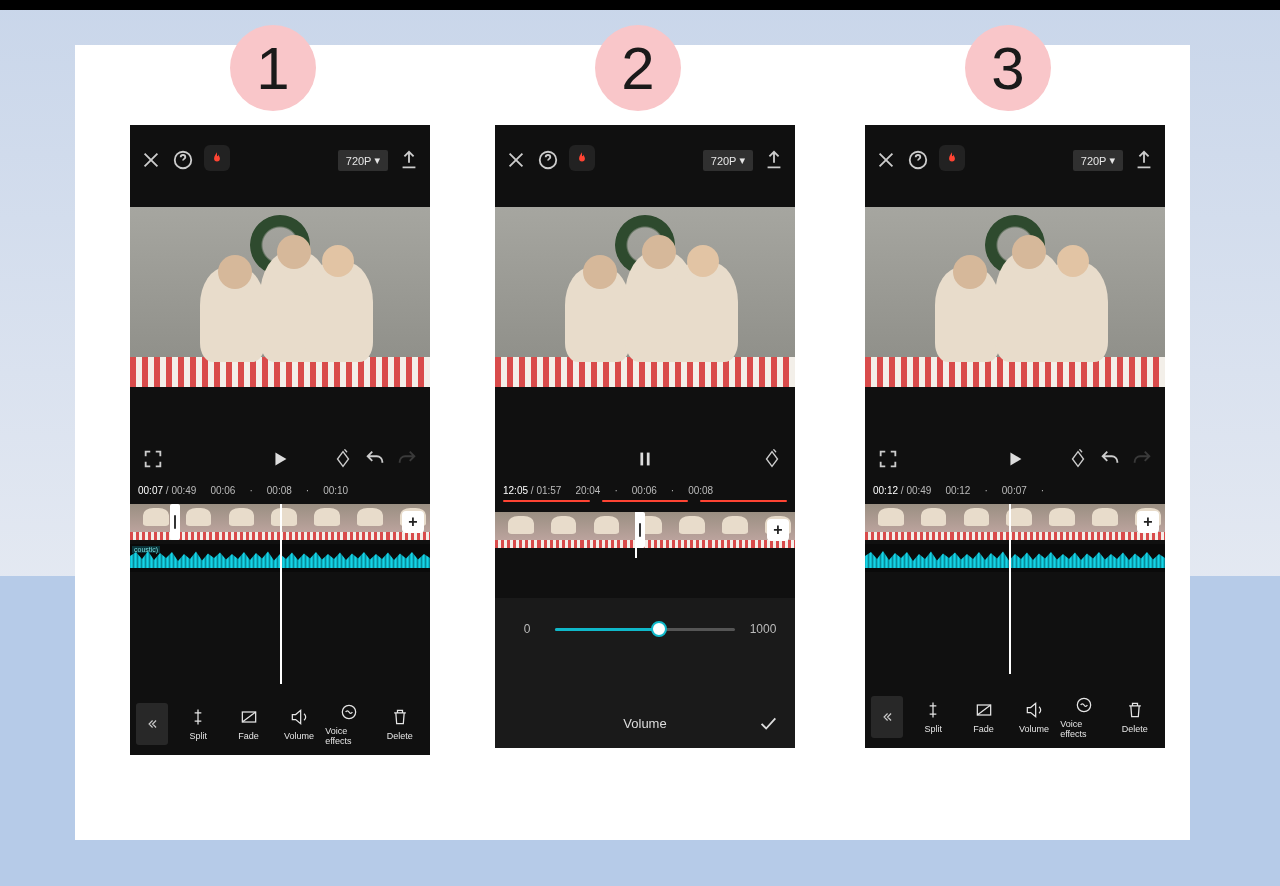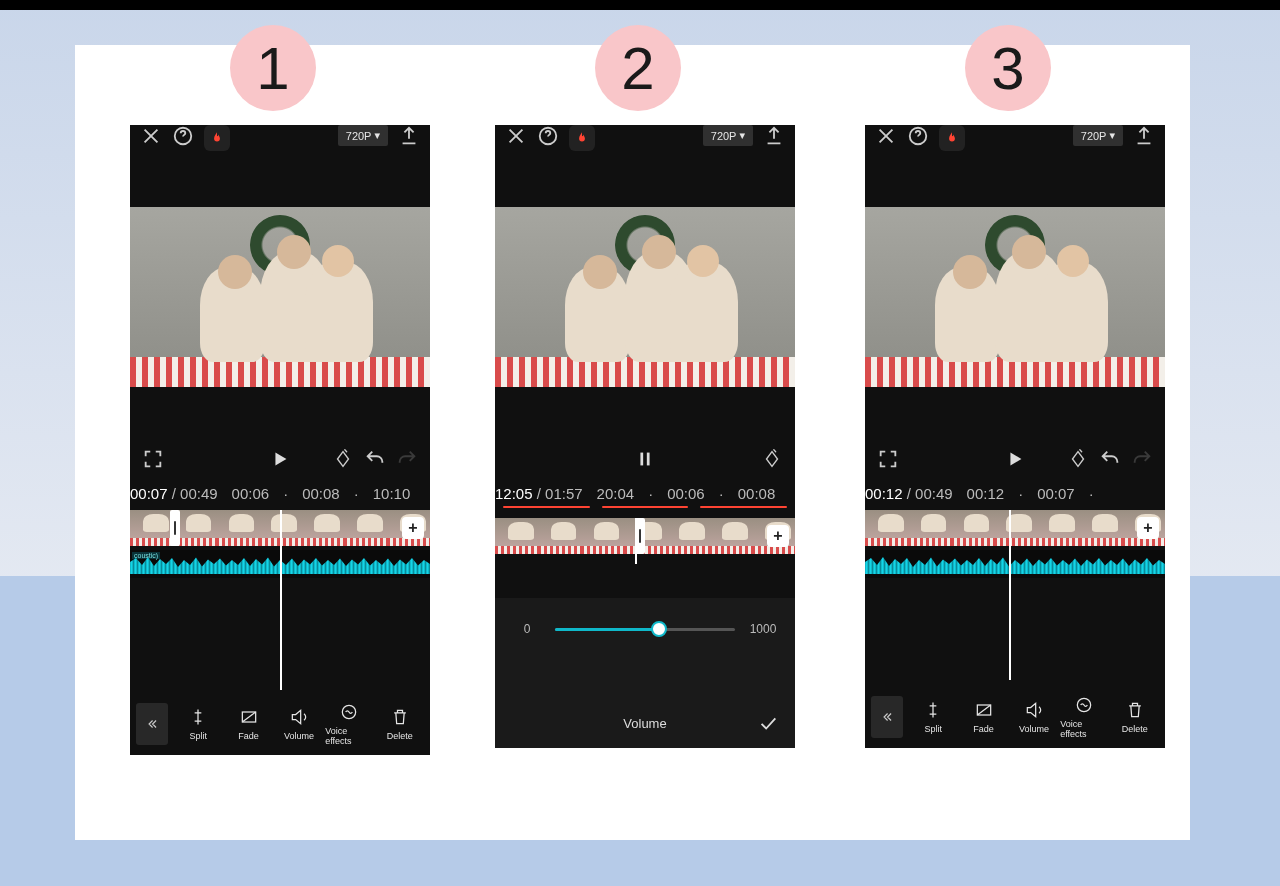--- a/index.html
+++ b/index.html
@@ -8,35 +8,35 @@
   .bg-bot { position: absolute; bottom: 0; left: 0; width: 100%; height: 310px; background: #b6cbe8; }
   .bg-black { position: absolute; top: 0; left: 0; width: 100%; height: 10px; background: #000; }
   .card { position: absolute; top: 45px; left: 75px; width: 1115px; height: 795px; background: #fff; }
   .step-badge {
     position: absolute; top: -20px; width: 86px; height: 86px; background: #f9c6c9; border-radius: 50%;
     display: flex; align-items: center; justify-content: center; font-size: 60px; font-weight: 300; color: #1a1a1a;
   }
   .phone {
     position: absolute; top: 80px; width: 300px; height: 630px; background: #101010; color: #e5e5e5; overflow: hidden;
   }
-  .topbar { display: flex; align-items: flex-start; height: 46px; padding: 0 10px; gap: 10px; }
+  .topbar { display: flex; align-items: flex-end; height: 46px; padding: 0 10px; gap: 10px; }
   .ico { width: 22px; height: 22px; display:flex; align-items:center; justify-content:center; color:#ccc; }
   .flame { width: 26px; height: 26px; background: #222; border-radius: 6px; display:flex; align-items:center; justify-content:center; }
   .flame svg { fill: #ff4433; }
   .res-btn { margin-left:auto; background:#303030; padding:4px 8px; border-radius:2px; font-size:11px; color:#e5e5e5; display:flex; align-items:center; gap:3px;}
   .video-frame { height: 180px; background: #7a7a78; position:relative; overflow:hidden; }
   .vf-family { position:absolute; inset:0; }
   .vf-bg { position:absolute; inset:0; background: linear-gradient(#a6a6a0, #8c8c86); }
   .vf-wreath { position:absolute; top:8px; left:50%; transform:translateX(-50%); width:60px; height:60px; border-radius:50%; background: radial-gradient(circle, transparent 40%, #2e4a2e 45%, #2e4a2e 70%, transparent 75%); }
   .vf-table { position:absolute; bottom:0; left:0; right:0; height:30px; background: repeating-linear-gradient(90deg,#d94b4b 0 6px,#f3efe9 6px 12px);}
   .vf-person { position:absolute; bottom:25px; border-radius: 40% 40% 20% 20%; background:#e8dccb;}
   .vf-head { position:absolute; border-radius:50%; }
   .playrow { height: 48px; display:flex; align-items:center; justify-content:space-between; padding:0 12px; }
   .playrow .center { position:absolute; left:50%; transform:translateX(-50%);}
-  .timecode { padding: 2px 0; font-size: 15px; color:#bbb; display:flex; gap:14px;}
+  .timecode { padding: 2px 8px; font-size: 10px; color:#bbb; display:flex; gap:14px;}
   .timecode .cur { color:#fff; }
   .thumbrow { position:relative; height: 36px; margin-top:6px; display:flex; }
   .thumb { flex:1; background: linear-gradient(#9a8f82,#c5a9a5); position:relative; }
   .thumb::before{content:'';position:absolute;bottom:0;left:0;right:0;height:8px;background:repeating-linear-gradient(90deg,#d94b4b 0 3px,#f3efe9 3px 6px);}
   .thumb::after{content:'';position:absolute;top:4px;left:30%;width:60%;height:18px;background:#e8dccb;border-radius:40% 40% 15% 15%;}
   .handle-l { position:absolute; left:40px; top:0; width:10px; height:100%; background:#fff; border-radius:2px; display:flex;align-items:center;justify-content:center;}
   .handle-l::after{content:'';width:2px;height:14px;background:#333;border-radius:1px;}
   .add-btn { position:absolute; right:6px; top:50%; transform:translateY(-50%); width:22px;height:22px;background:#fff;border-radius:4px;color:#222;display:flex;align-items:center;justify-content:center;font-size:16px;font-weight:bold;}
   .playhead { position:absolute; top:0; width:2px; background:#fff; z-index:5;}
   .audiorow { height:28px; margin-top:4px; background:#0a0a0a; position:relative; overflow:hidden;}
@@ -149,21 +149,21 @@
           </span>
       </div>
     </div>
 
     <div class="timecode">
       <span><span class="cur">00:07</span> / <span>00:49</span></span>
       <span>00:06</span>
       <span>·</span>
       <span>00:08</span>
       <span>·</span>
-      <span>10:10</span>
+      <span>00:10</span>
     </div>
 
     <div style="position:relative">
       <div class="playhead" style="left:150px;height:180px"></div>
       <div class="thumbrow">
         <div class="thumb"></div>
           <div class="thumb"></div>
           <div class="thumb"></div>
           <div class="thumb"></div>
           <div class="thumb"></div>

